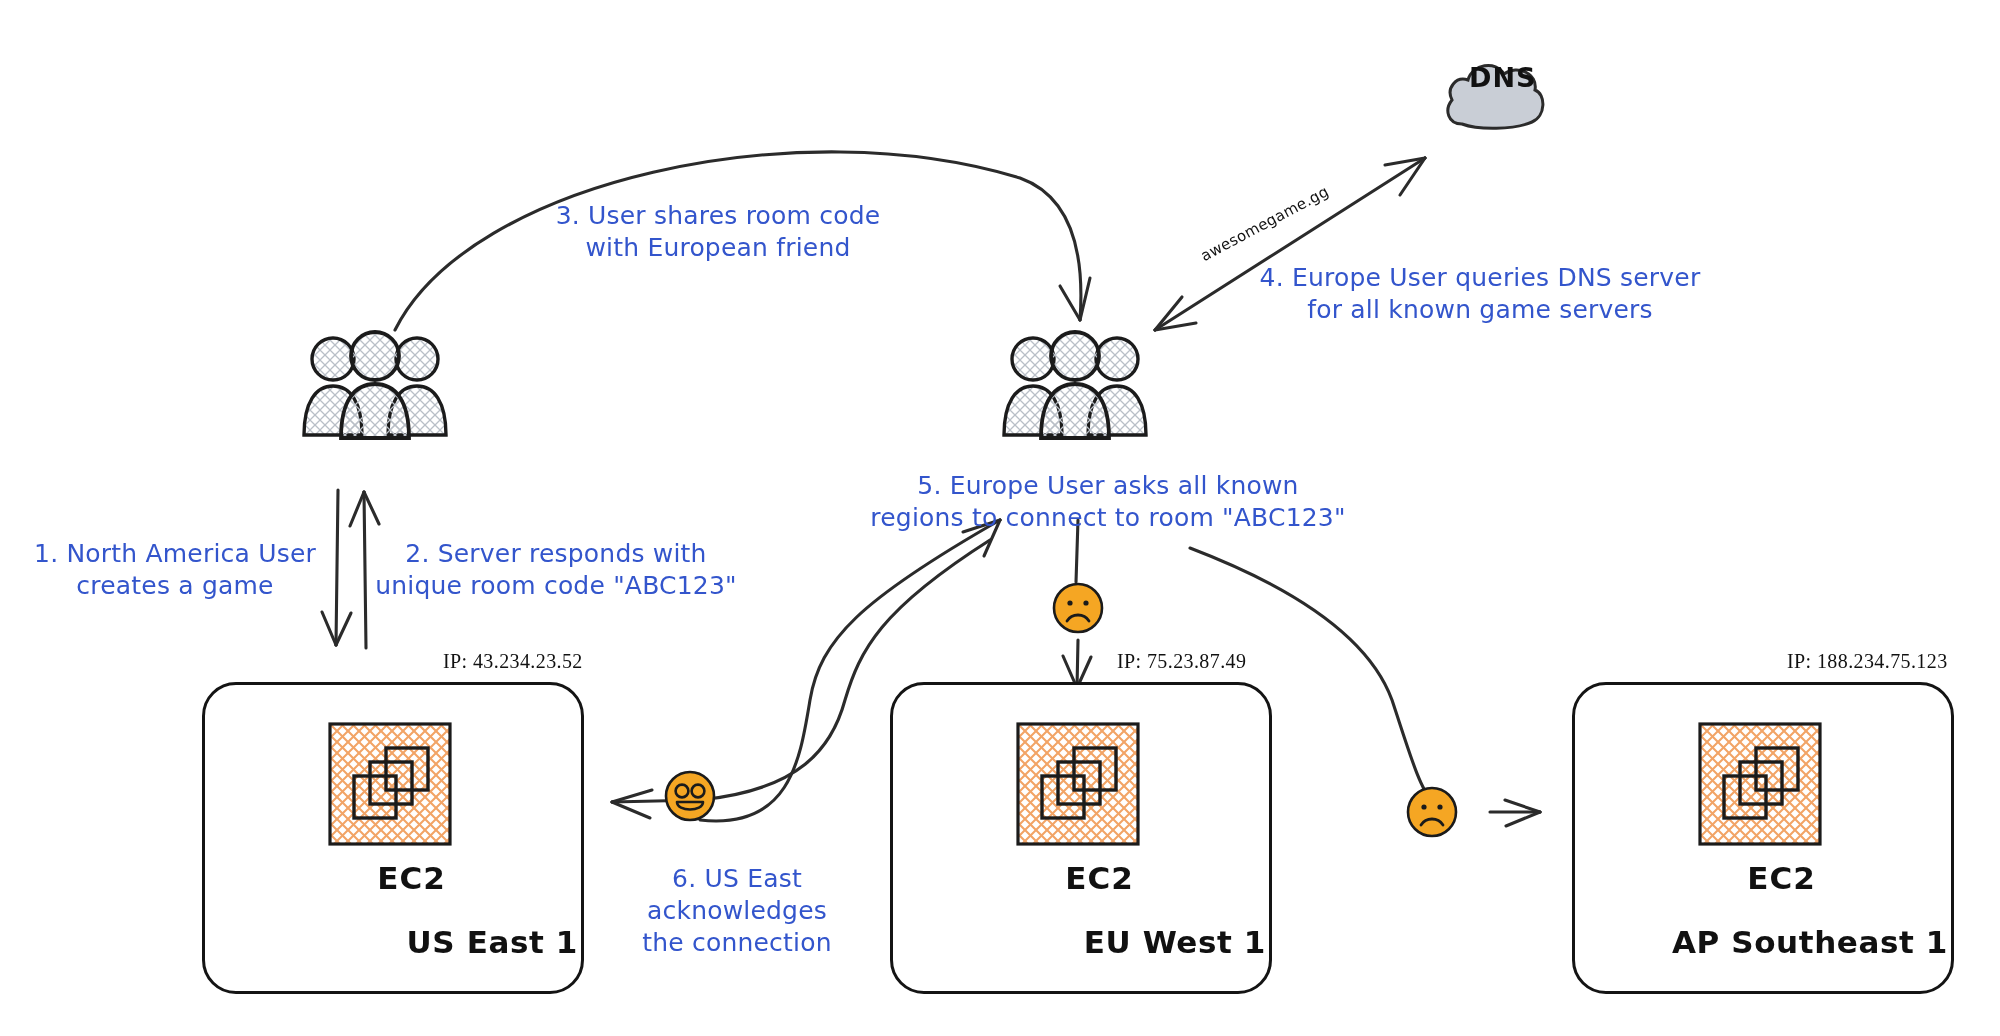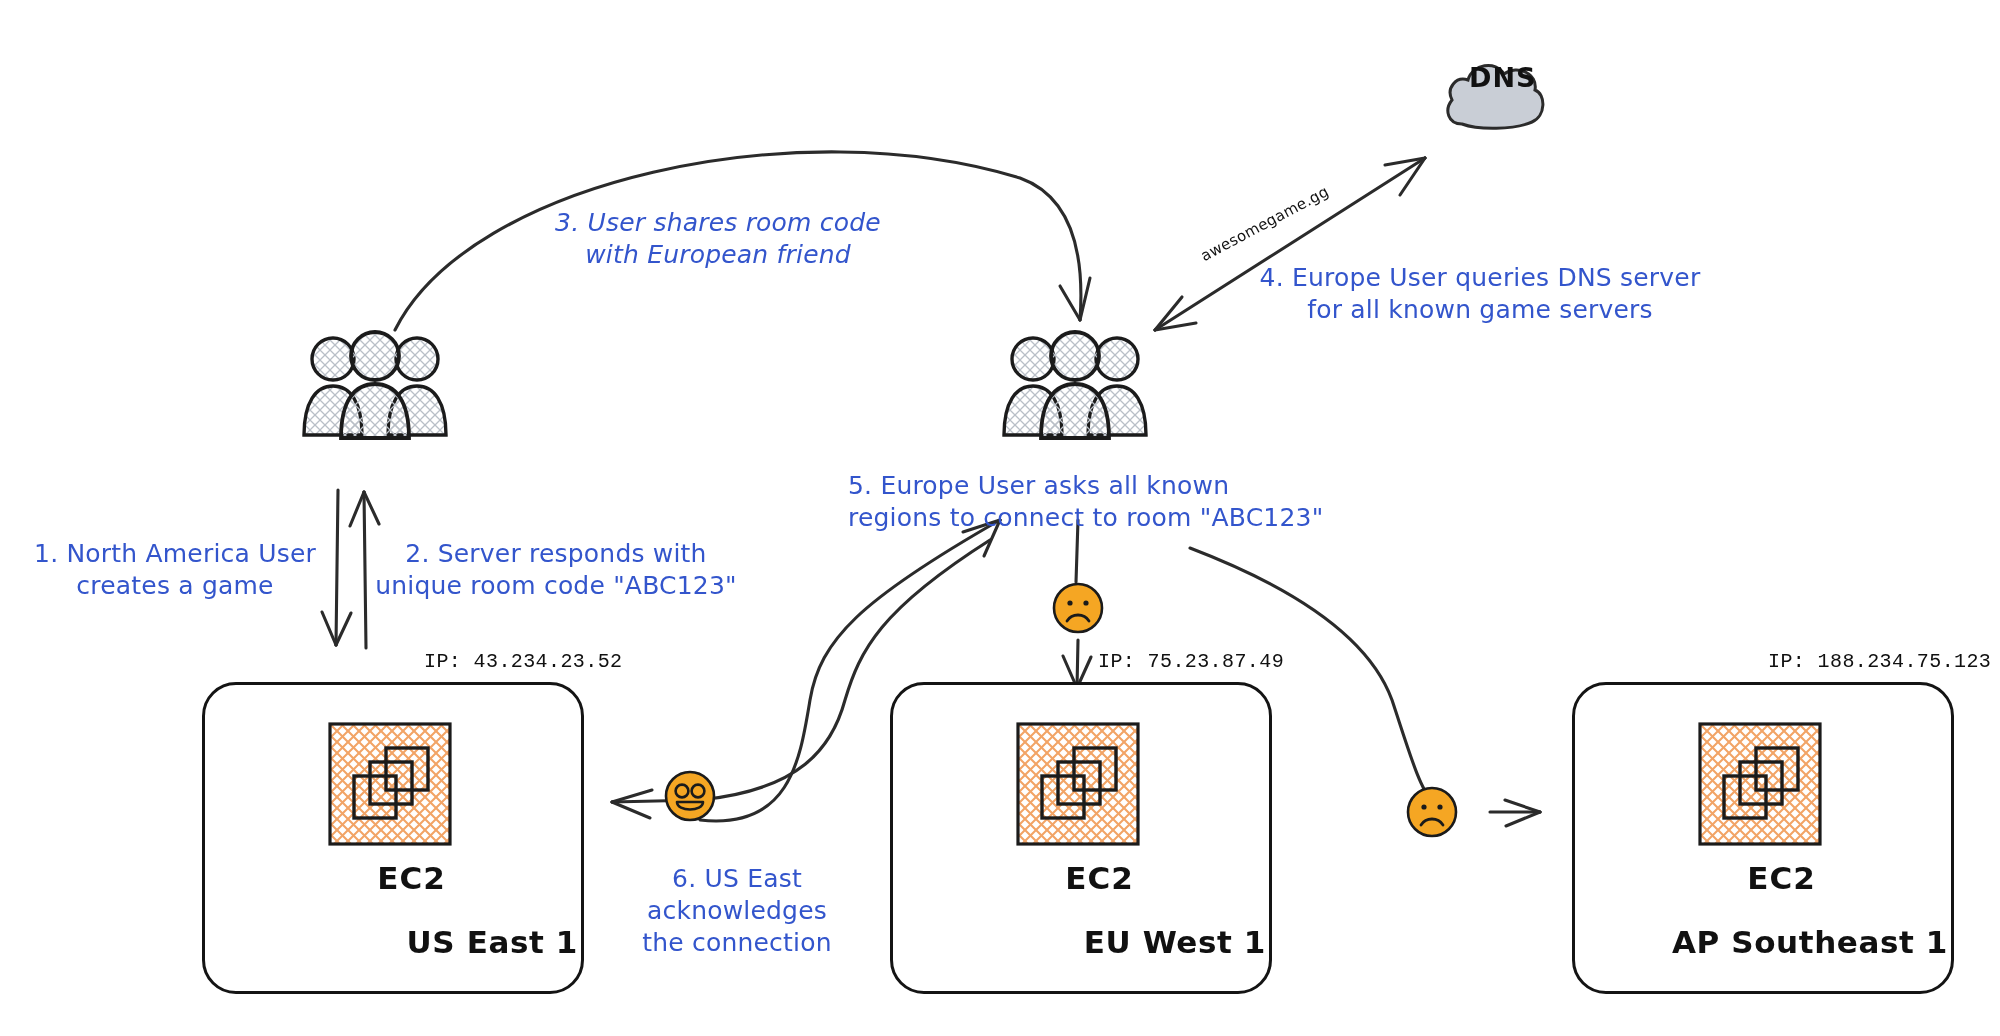--- a/index.html
+++ b/index.html
@@ -10,21 +10,21 @@
   #stage{position:relative;width:2000px;height:925px;background:#fff;}
   #wires{position:absolute;left:0;top:0;width:2000px;height:1036px;pointer-events:none;}
 
   .note{
     position:absolute;color:#3355cc;font-family:"DejaVu Sans", sans-serif;
     font-size:25px;line-height:1.28;text-align:center;white-space:pre-line;
     letter-spacing:.2px;
   }
   .iplabel{
     position:absolute;font-size:20px;color:#111;letter-spacing:.4px;
-    font-family:Liberation Mono, monospace;white-space:nowrap;
+    font-family:Liberation Serif, serif;white-space:nowrap;margin-left:19px;
   }
   .domlabel{
     position:absolute;font-size:15px;color:#111;white-space:nowrap;
     transform:rotate(-28deg);transform-origin:left center;letter-spacing:.3px;
   }
   .dnsrec{
     position:absolute;font-size:22px;color:#111;white-space:nowrap;
     letter-spacing:.5px;line-height:1.42;
   }
   .dnsrec div{white-space:nowrap;}
@@ -145,25 +145,25 @@
         <circle cx="75" cy="26" r="24"></circle>
         <path d="M41,108 C41,70 55,54 75,54 C95,54 109,70 109,108 Z"></path>
       </g>
     </svg>
   </div>
 
   <div class="note" style="left:10px;top:538px;width:330px;">1. North America User
 creates a game</div>
   <div class="note" style="left:356px;top:538px;width:400px;">2. Server responds with
 unique room code "ABC123"</div>
-  <div class="note" style="left:528px;top:207px;width:380px;font-style:italic;">3. User shares room code
+  <div class="note" style="left:528px;top:200px;width:380px;">3. User shares room code
 with European friend</div>
   <div class="note" style="left:1240px;top:262px;width:480px;">4. Europe User queries DNS server
 for all known game servers</div>
-  <div class="note" style="left:848px;top:470px;width:520px;text-align:left;">5. Europe User asks all known
+  <div class="note" style="left:848px;top:470px;width:520px;text-align:center;">5. Europe User asks all known
 regions to connect to room "ABC123"</div>
   <div class="note" style="left:612px;top:855px;width:250px;margin-top:8px;">6. US East
 acknowledges
 the connection</div>
 
   <div class="iplabel" style="left:424px;top:650px;">IP: 43.234.23.52</div>
   <div class="region" style="left:202px;top:682px;width:376px;height:306px;">
     <div class="frame"></div>
     <div class="ec2icon">
       <svg viewBox="0 0 128 128" width="128" height="128">

